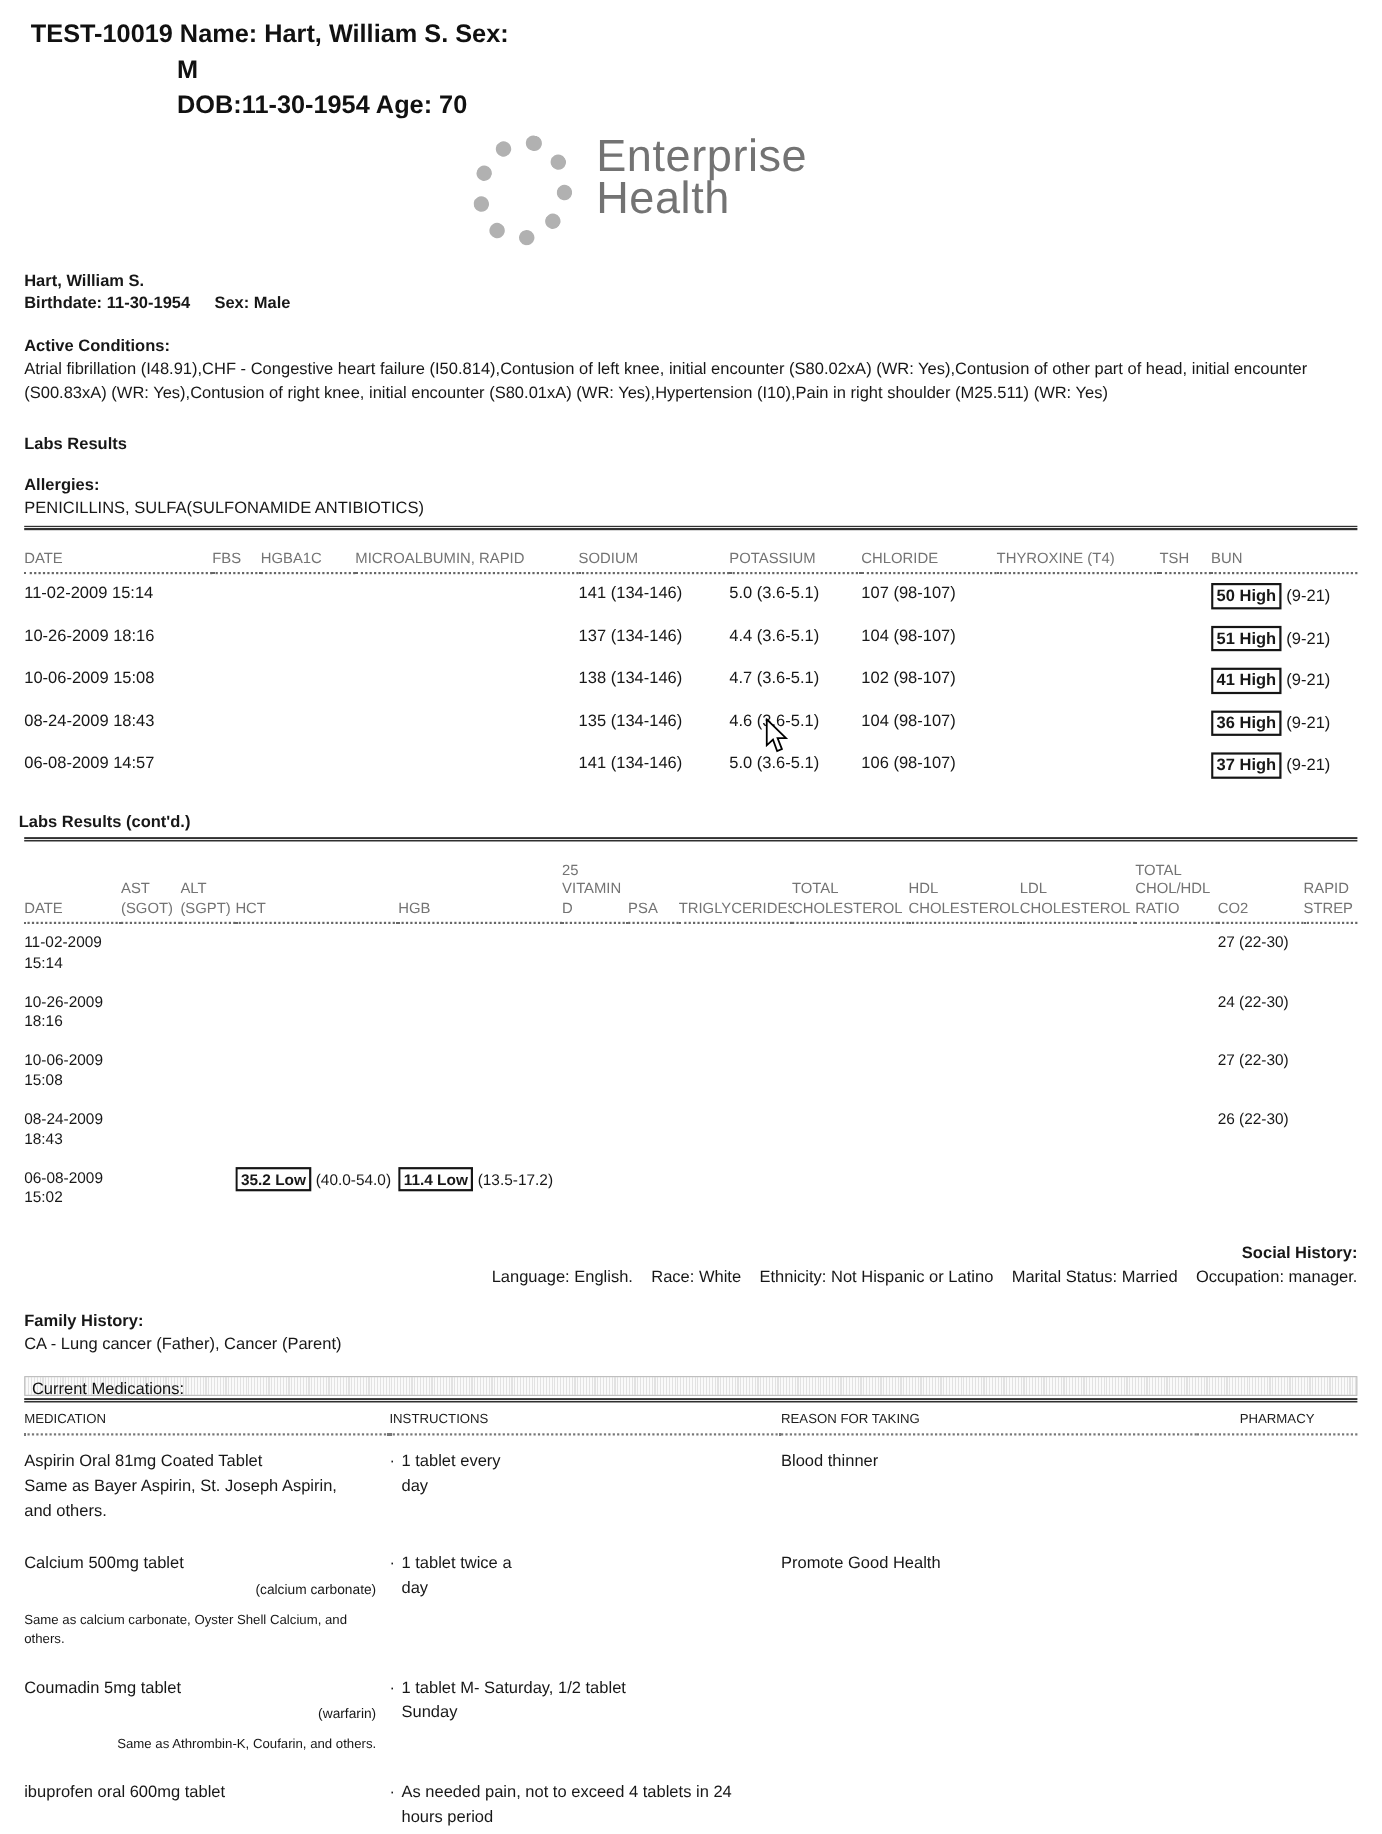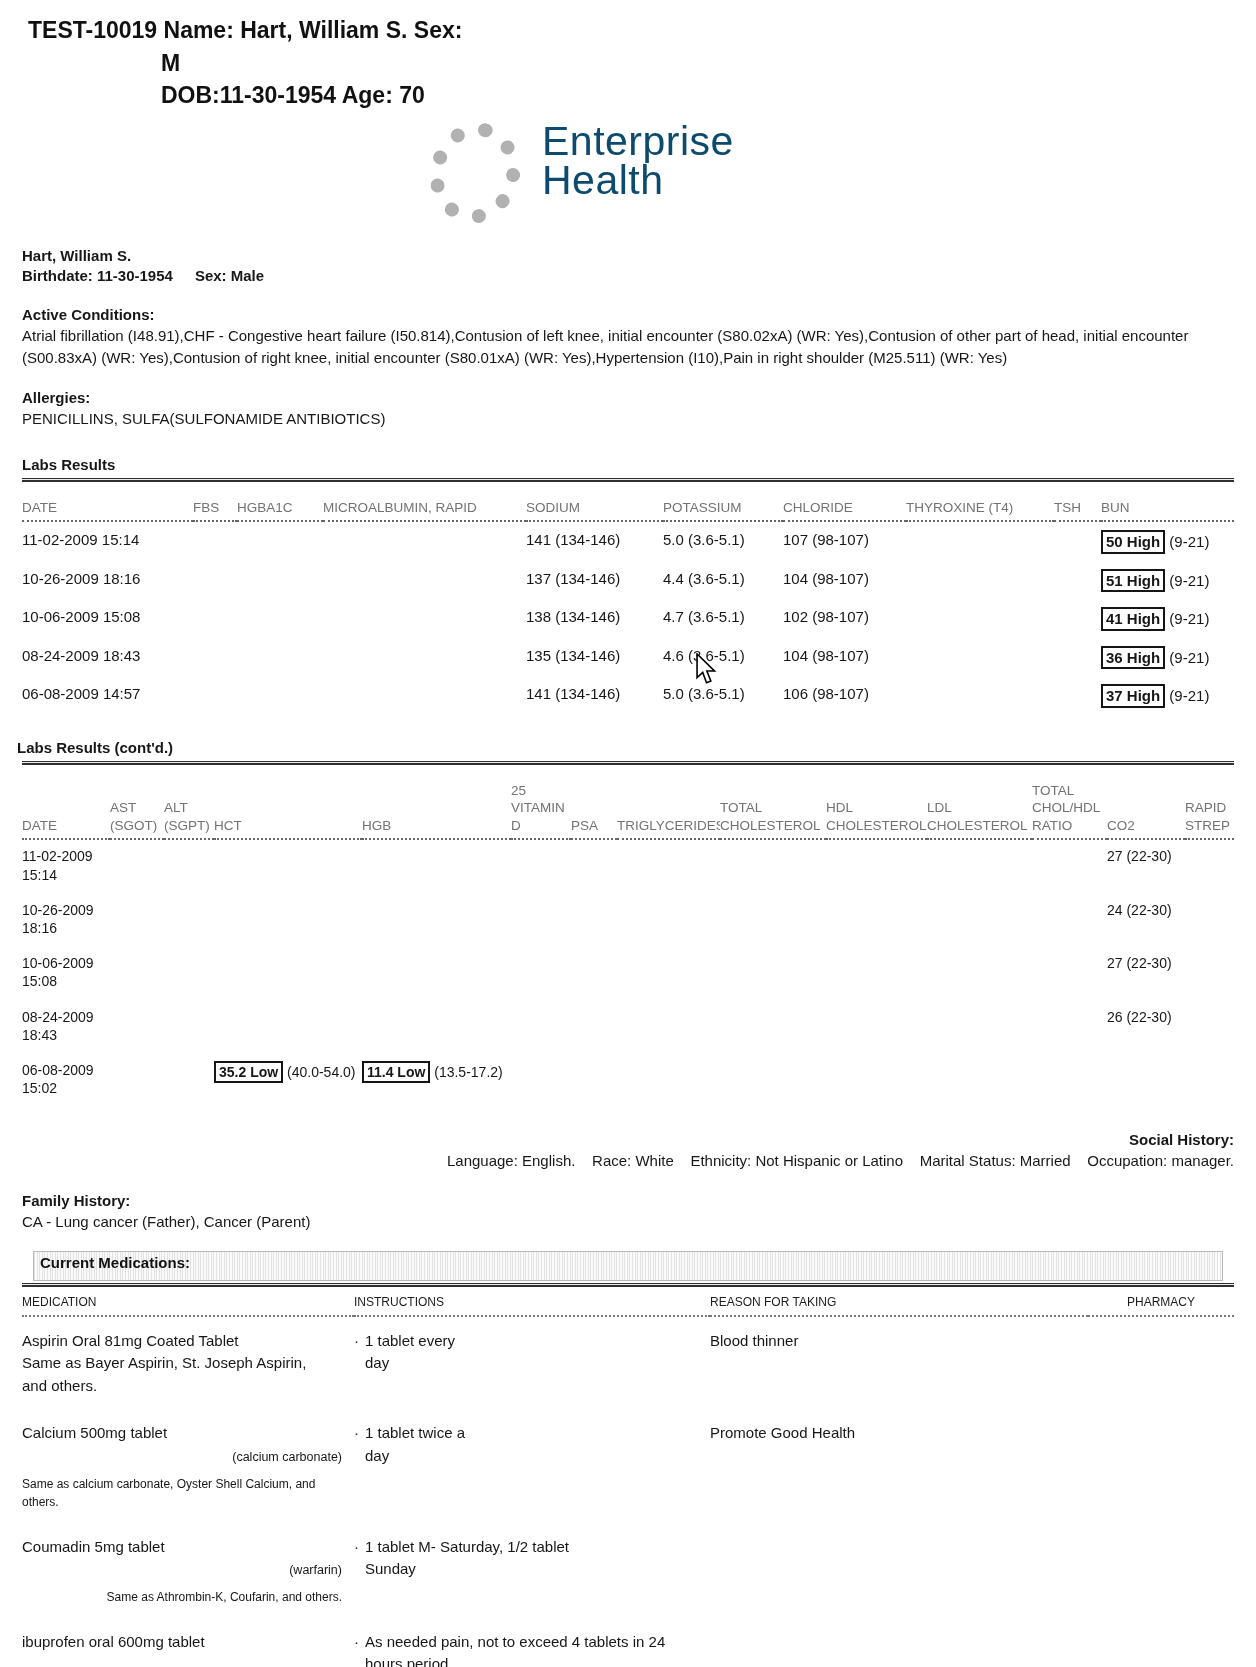--- a/index.html
+++ b/index.html
@@ -11,21 +11,21 @@
   }
   
   .doc-header { padding:14px 0 0 28px; font-weight:bold; font-size:23px; line-height:1.42; color:#111; }
   .doc-header .indent { margin-left:133px; }
   
   .logo { display:flex; align-items:flex-start; margin:10px 0 0 430px; }
   .logo-swirl {
     width:62px; height:74px; border:14px dotted #a9a9a9; border-radius:50%;
     transform:rotate(14deg); opacity:.9;
   }
-  .logo-text { font-size:41px; line-height:.95; margin-left:22px; color:#0c4a6e; letter-spacing:.5px; }
+  .logo-text { font-size:41px; line-height:.95; margin-left:22px; color:#737373; letter-spacing:.5px; }
   
   .sect { margin:0 22px; }
   .b { font-weight:bold; }
   .patient { margin-top:22px; line-height:1.35; }
   .patient .gap { display:inline-block; width:22px; }
   .sec-title { font-weight:bold; margin-top:20px; }
   .sec-text { margin-top:2px; line-height:1.45; }
   .prewrap { white-space:pre-wrap; }
   
   .thick-rule { height:4px; margin:5px 22px 0;
@@ -37,23 +37,23 @@
     padding:17px 2px 4px 0; vertical-align:bottom; border-bottom:2px dotted #666;
     white-space:pre-line; line-height:1.3; overflow:hidden;
   }
   table.labs td { padding:6px 2px 6px 0; vertical-align:top; line-height:1.3; overflow:hidden; }
   table.l1 td { font-size:15px; padding-top:8px; padding-bottom:7px; white-space:nowrap; }
   table.l2 td { font-size:14px; padding-top:7px; padding-bottom:10px; white-space:pre-line; }
   .boxed { display:inline-block; border:2px solid #151515; padding:0 3px; font-weight:bold; white-space:nowrap; }
   .nowrap { white-space:nowrap; }
   
   .meds-band {
-    margin:18px 33px 0; height:30px; line-height:21px; box-sizing:border-box;
+    margin:18px 22px 0; height:18px; line-height:21px; box-sizing:border-box;
     background:repeating-linear-gradient(90deg,#e2e2e2 0 1px,#fafafa 1px 2.6px);
-    border:1px solid #b9b9b9; font-weight:bold; padding-left:6px; color:#111;
+    border:1px solid #b9b9b9; font-weight:normal; padding-left:6px; color:#111;
   }
   .meds-band + .thick-rule { margin-top:2px; }
   table.meds { border-collapse:collapse; table-layout:fixed; width:1212px; margin:0 22px; }
   table.meds th {
     text-align:left; font-weight:normal; font-size:12px; color:#1c1c1c;
     padding:8px 0 6px; border-bottom:2px dotted #777;
   }
   table.meds th.right { text-align:center;margin-top:28px; }
   table.meds td { vertical-align:top; padding:13px 12px 12px 0; line-height:1.5; }
   .med-name { white-space:pre-line; }
@@ -91,27 +91,27 @@
     <div class="b">
       <span>Birthdate: 11-30-1954</span><span class="gap"></span><span>Sex: Male</span>
     </div>
   </div>
 
   <div class="sect">
     <div class="sec-title">Active Conditions:</div>
     <div class="sec-text">Atrial fibrillation (I48.91),CHF - Congestive heart failure (I50.814),Contusion of left knee, initial encounter (S80.02xA) (WR: Yes),Contusion of other part of head, initial encounter (S00.83xA) (WR: Yes),Contusion of right knee, initial encounter (S80.01xA) (WR: Yes),Hypertension (I10),Pain in right shoulder (M25.511) (WR: Yes)</div>
   </div>
 
+  <div class="sect" style="margin-top:26px;">
+    <div class="b">Labs Results</div>
+  </div>
+
   <div class="sect">
     <div class="sec-title">Allergies:</div>
     <div class="sec-text">PENICILLINS, SULFA(SULFONAMIDE ANTIBIOTICS)</div>
-  </div>
-
-  <div class="sect" style="margin-top:26px;">
-    <div class="b">Labs Results</div>
   </div>
   <div class="thick-rule"></div>
   <table class="labs l1">
     <colgroup>
       <col style="width:171px">
         <col style="width:44px">
         <col style="width:86px">
         <col style="width:203px">
       <col style="width:137px">
         <col style="width:120px">

